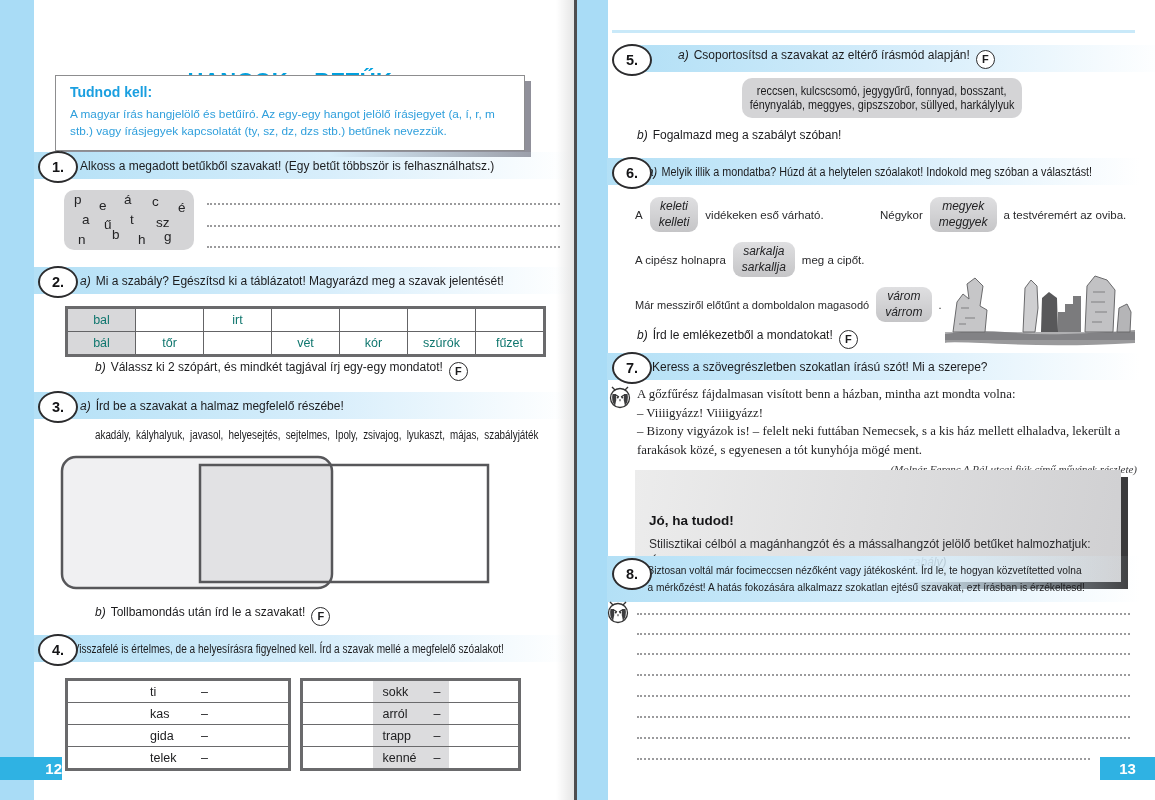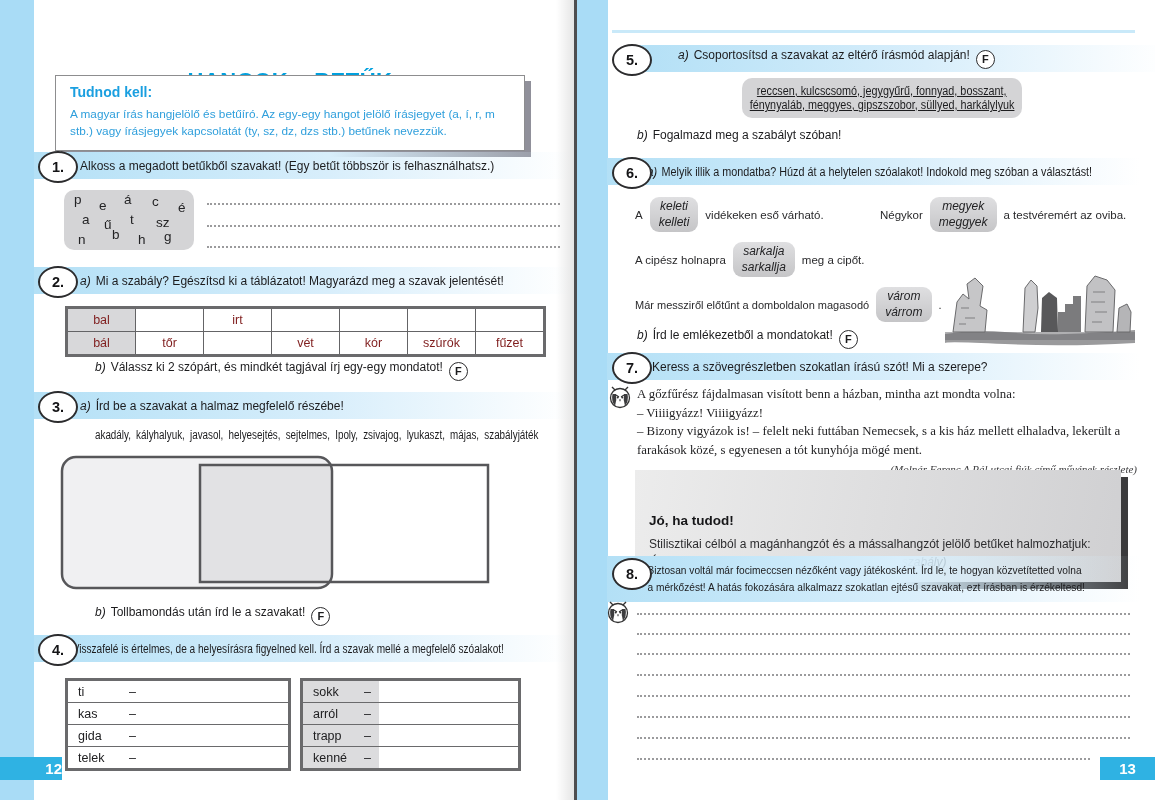--- a/index.html
+++ b/index.html
@@ -37,26 +37,26 @@
           background:linear-gradient(100deg,#ececec 0%,#d0d0d2 100%);
           box-shadow:7px 7px 0 #3a3a3c;padding:9px 14px 11px 14px;}
   .tipbox .tt{font-weight:bold;font-size:13.5px;color:#161618;margin-bottom:7px;margin-top:34px;}
   .tipbox .tx{font-size:12px;color:#2c2c2e;line-height:1.5;}
   
   .lt{position:absolute;font-size:13.5px;color:#232325;}
   .dotline{position:absolute;border-bottom:2px dotted #9b9b9d;height:0;}
   
   table.t2{position:absolute;left:65px;top:306px;border-collapse:collapse;table-layout:fixed;}
   table.t2 td{width:65px;height:20px;border:1px solid #646466;font-size:12.5px;
-              text-align:center;color:#7f1d1d;background:#fff;}
+              text-align:center;color:#0f766e;background:#fff;}
   table.t2{border:3px solid #6a6a6c;}
   table.t2 td.g{background:#d8d8da;}
   
   .t4{position:absolute;border:3px solid #6a6a6c;background:#fff;}
-  .t4row{display:flex;height:21px;border-top:1px solid #6a6a6c;align-items:center;}
+  .t4row{display:flex;height:21px;border-top:1px solid #6a6a6c;align-items:center;flex-direction:column;}
   .t4row:first-child{border-top:none;}
   .t4l{width:58px;display:flex;justify-content:space-between;padding:0 8px 0 10px;
        font-size:12.5px;color:#202022;height:100%;align-items:center;}
   .t4l.gray{background:#dcdcde;}
   .t4r{flex:1;height:100%;}
   
   .sentence{position:absolute;display:flex;align-items:center;gap:7px;font-size:11.5px;color:#2a2a2c;}
   .choice{background:linear-gradient(180deg,#dfdfe1,#c5c5c7);border-radius:9px;
           padding:2px 9px;text-align:center;font-style:italic;font-size:12px;line-height:1.3;
           color:#232325;}
@@ -230,21 +230,21 @@
   <div class="spine" style="left:574px;"></div>
   <div class="margin-strip" style="left:577px;width:31px;"></div>
 
   <div class="thinline" style="left:612px;top:30px;width:523px;"></div>
 
   <div class="strip" style="left:633px;top:45px;width:533px;">
     <span class="prompt" style="padding-left:45px;"><span class="lbl">a)</span><span>Csoportosítsd a szavakat az eltérő írásmód alapján!</span><span class="fb">F</span></span>
   </div>
   <div class="badge" style="left:612px;top:44px;">5.</div>
 
-  <div class="graybox" style="left:742px;top:78px;width:280px;height:40px;display:flex;flex-direction:column;justify-content:center;align-items:center;text-decoration:underline;">
+  <div class="graybox" style="left:742px;top:78px;width:280px;height:40px;display:flex;flex-direction:column;justify-content:center;align-items:center;">
     <span class="fit" style="font-size:12px;transform:scaleX(.9);transform-origin:50% 50%;">reccsen, kulcscsomó, jegygyűrű, fonnyad, bosszant,</span>
     <span class="fit" style="font-size:12px;transform:scaleX(.9);transform-origin:50% 50%;">fénynyaláb, meggyes, gipszszobor, süllyed, harkálylyuk</span>
   </div>
 
   <div class="sub" style="left:637px;top:128px;">
     <span class="lbl">b)</span><span>Fogalmazd meg a szabályt szóban!</span>
   </div>
 
   <div class="strip" style="left:607px;top:158px;width:533px;">
     <span class="prompt fit" style="padding-left:45px;transform:scaleX(.9);"><span class="lbl">a)</span><span>Melyik illik a mondatba? Húzd át a helytelen szóalakot! Indokold meg szóban a választást!</span></span>

